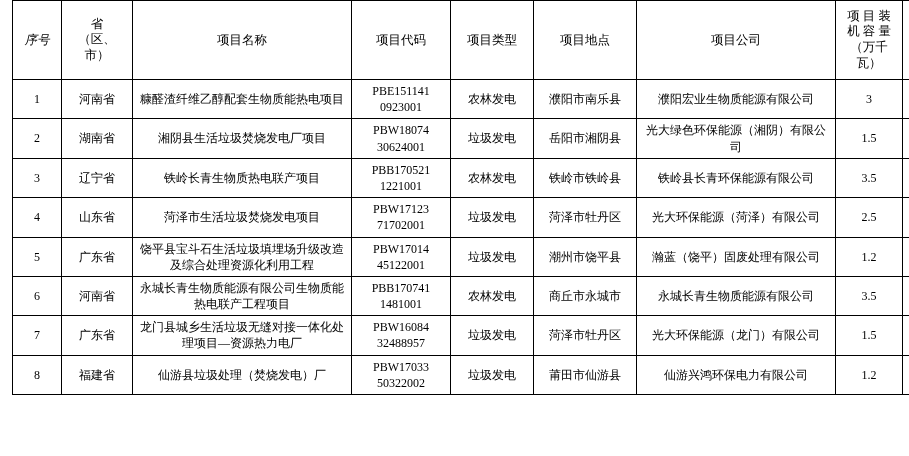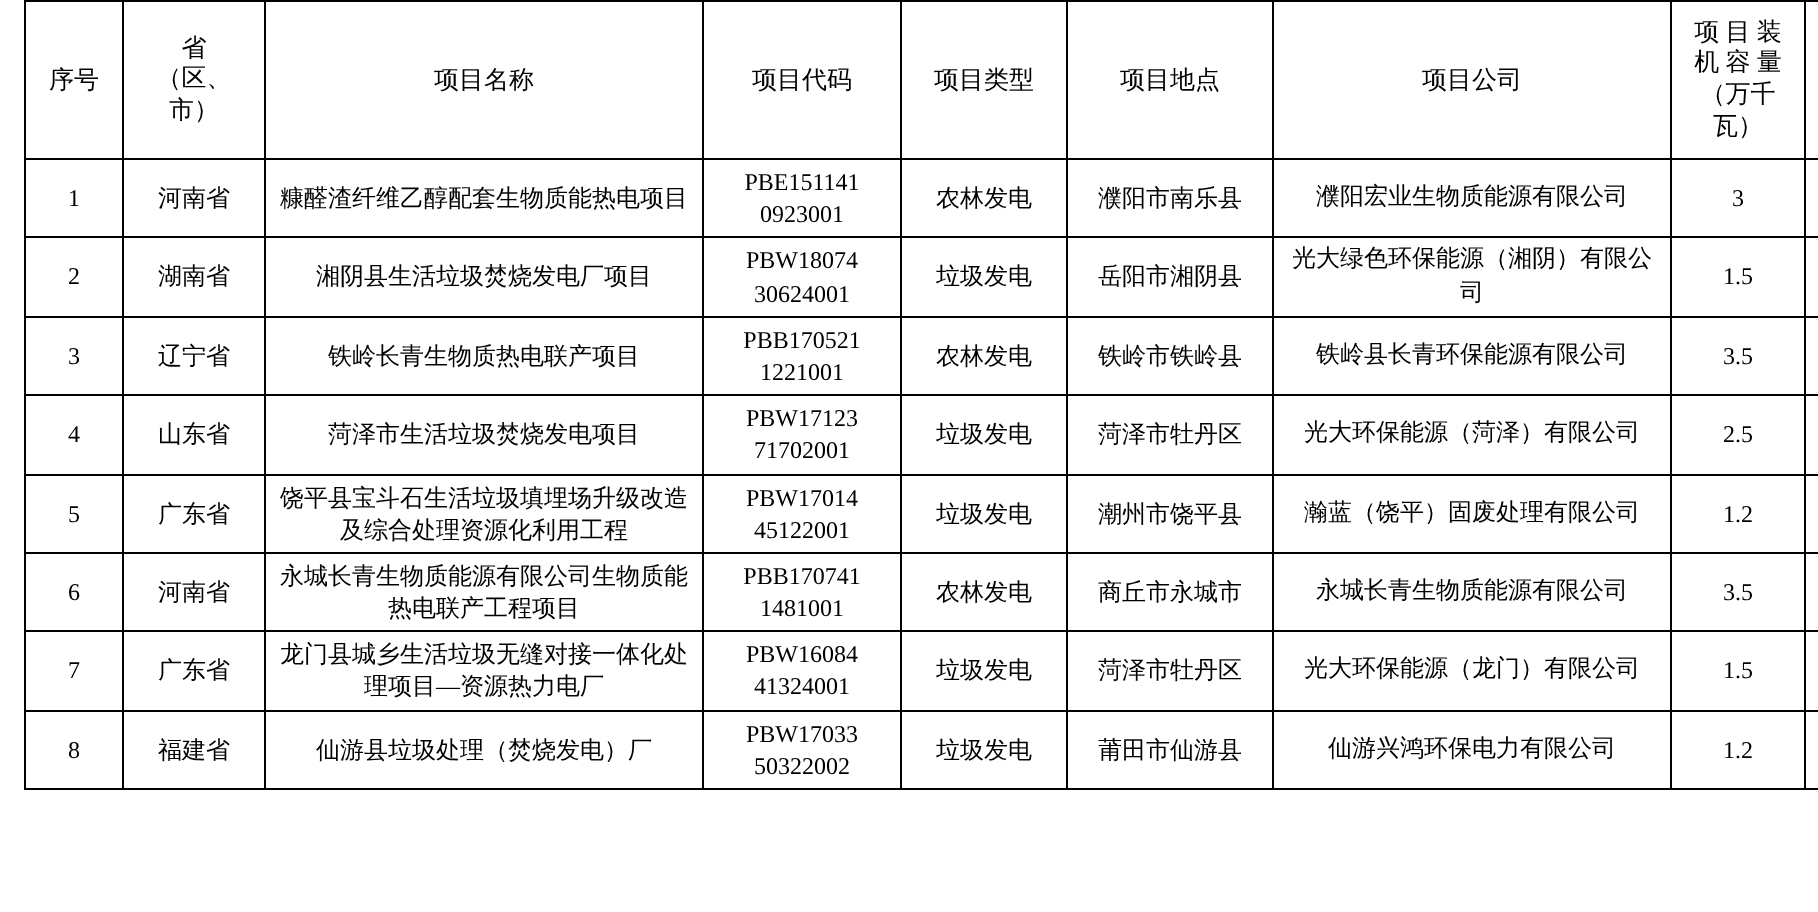--- a/index.html
+++ b/index.html
@@ -49,40 +49,39 @@
     line-height: 1.35;
     vertical-align: middle;
     text-align: center;
     word-break: break-all;
   }
   table.result-table thead th {
     font-weight: normal;
     height: 72px;
     font-size: 12.5px;
   }
-  .col-seq { width: 40px; }
+  .col-seq { width: 40px; font-style: italic; }
   .col-prov { width: 62px; }
   .col-name { width: 210px; margin-left: 13px; }
   .col-code { width: 90px; }
   .col-type { width: 74px; }
   .col-loc { width: 94px; }
   .col-company { width: 190px; }
   .col-cap { width: 58px; }
   .col-date { width: 72px; }
 
   .cell-name {
     text-align: left;
     padding-left: 8px;
     padding-right: 8px;
   }
   .cell-company {
     text-align: left;
     padding-left: 8px;
     padding-right: 8px;
-    font-family: Liberation Mono, monospace;
   }
   .code-line {
     display: block;
     white-space: nowrap;
     text-align: center;
   }
   .th-stack {
     display: block;
     line-height: 1.25;
   }
@@ -212,21 +211,21 @@
           <td>3.5</td>
           <td>2020-3-2</td>
         </tr>
 
         <tr>
           <td>7</td>
           <td>广东省</td>
           <td class="cell-name">龙门县城乡生活垃圾无缝对接一体化处理项目—资源热力电厂</td>
           <td>
             <span class="code-line">PBW16084</span>
-            <span class="code-line">41324001</span>
+            <span class="code-line">32488957</span>
           </td>
           <td>垃圾发电</td>
           <td>菏泽市牡丹区</td>
           <td class="cell-company">光大环保能源（龙门）有限公司</td>
           <td>1.5</td>
           <td>2020-3-5</td>
         </tr>
 
         <tr>
           <td>8</td>

